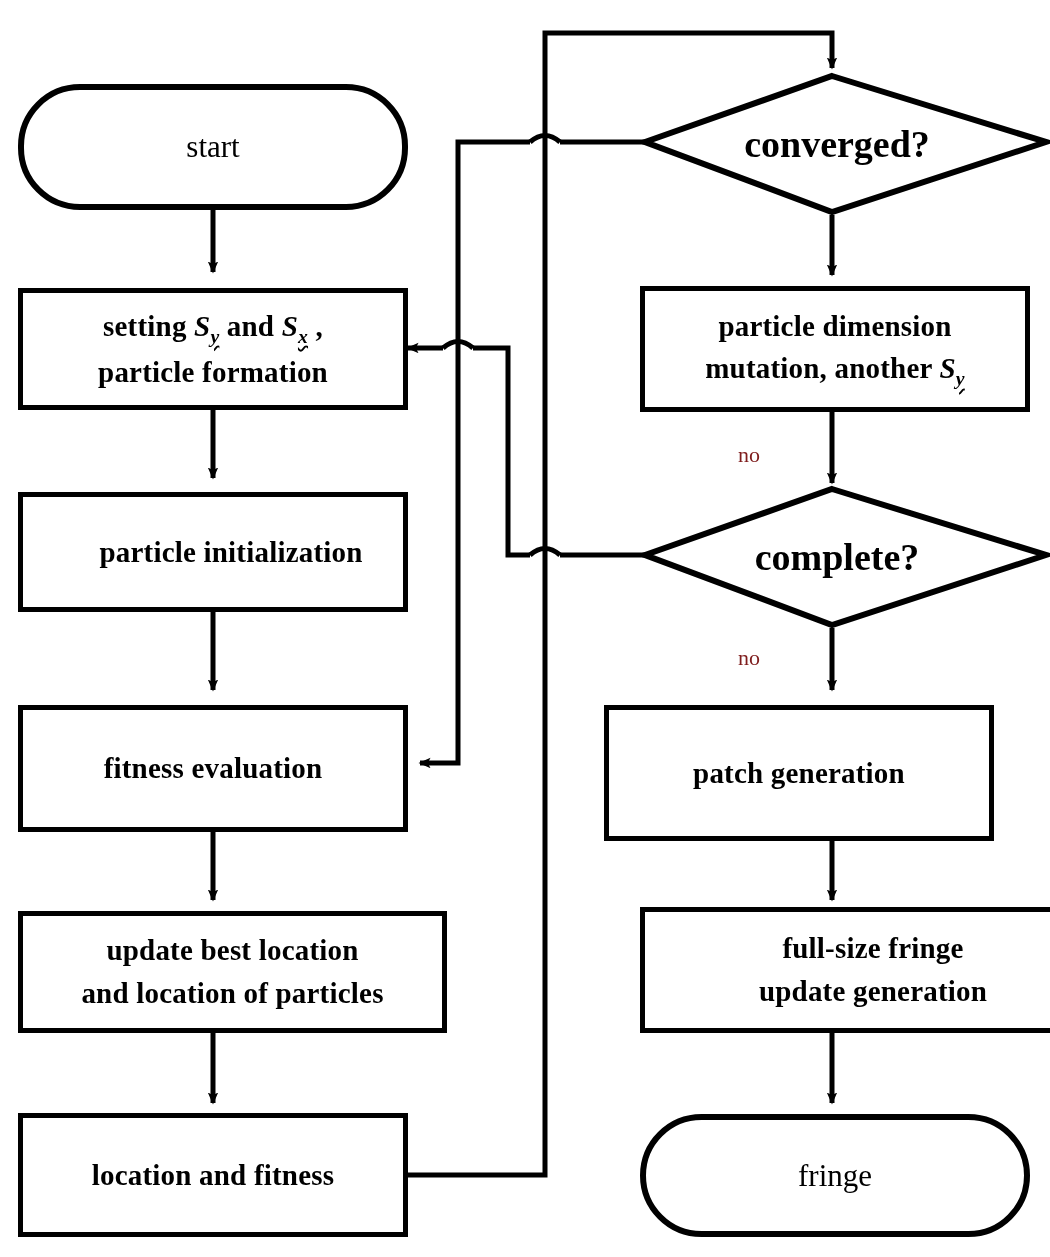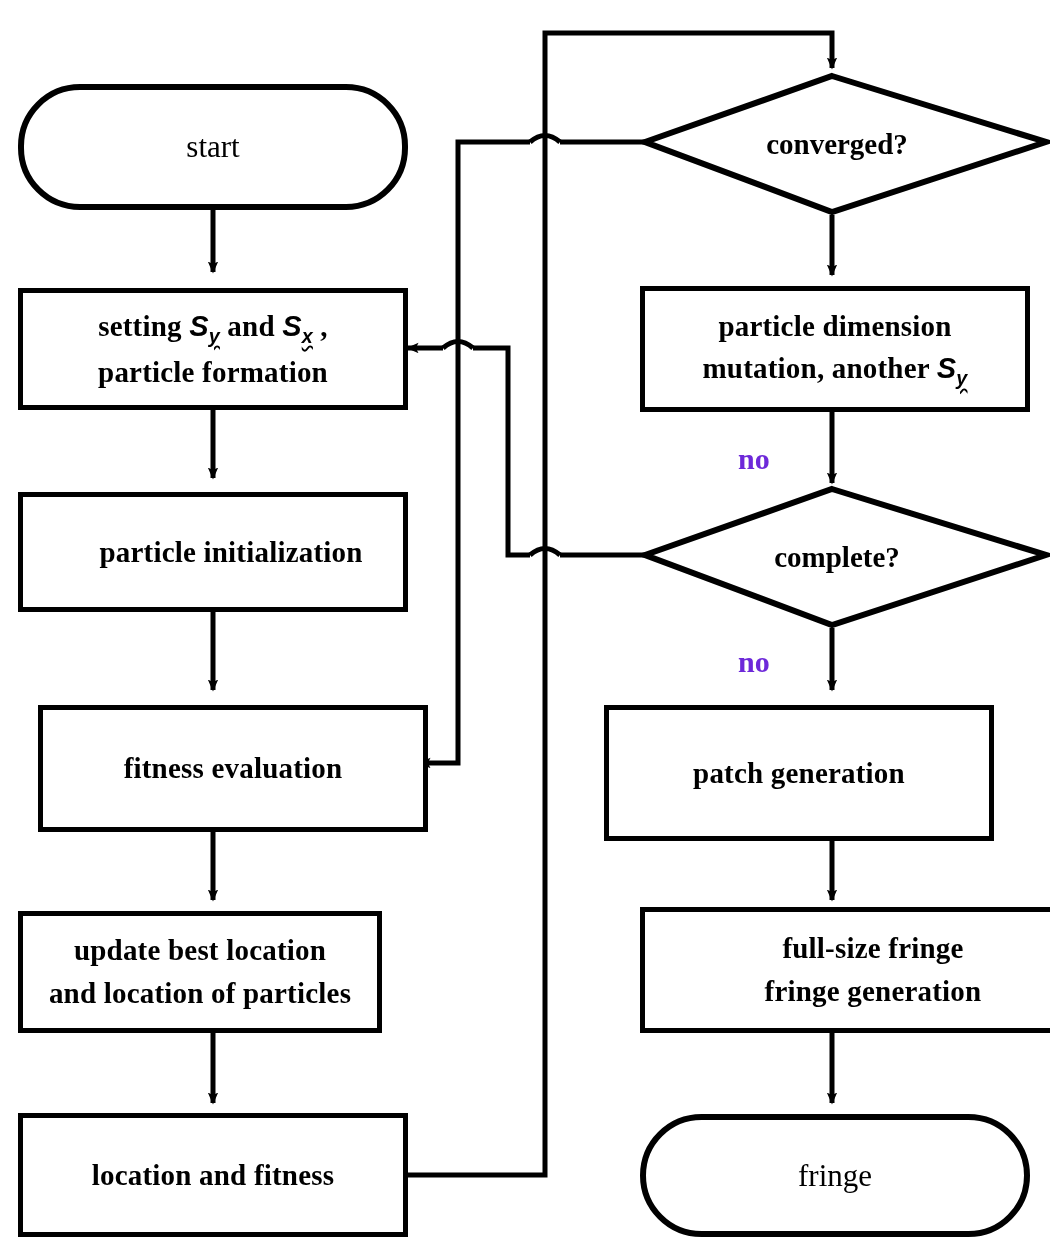--- a/index.html
+++ b/index.html
@@ -33,35 +33,35 @@
     border-radius:62px;
     font-size:31px;
     font-weight:400;
   }
   .diamondwrap{
     position:absolute;
     display:flex;align-items:center;justify-content:center;
   }
   .diamondwrap .dlabel{
     position:relative;z-index:3;
-    font-size:29px;font-weight:700;color:#000;
+    font-size:38px;font-weight:700;color:#000;
     pointer-events:none;
   }
   .diamondwrap svg{position:absolute;left:0;top:0;}
   .edgelabel{
     position:absolute;
-    font-size:30px;
-    font-weight:700;
-    color:#6d28d9;
+    font-size:22px;
+    font-weight:400;
+    color:#7f1d1d;
     background:transparent;
   }
   .txt{display:block;}
   .sub{
     font-style:italic;
-    font-family:Liberation Sans, sans-serif;
+    font-family:Liberation Serif, serif;
   }
   .sub sub{font-size:0.68em;font-style:italic;}
   .wavy{
     text-decoration:underline;
     text-decoration-style:wavy;
     text-decoration-thickness:1.5px;
     text-underline-offset:3px;
   }
 </style>
 </head>
@@ -122,25 +122,25 @@
     <div>
       <span class="txt"><span>setting </span><span class="sub"><i>S</i><sub class="wavy">y</sub></span><span> and </span><span class="sub"><i>S</i><sub class="wavy">x</sub></span><span> ,</span></span>
       <span class="txt">particle formation</span>
     </div>
   </div>
 
   <div class="node proc" style="left:18px;top:492px;width:390px;height:120px;padding-left:36px;">
     <span class="txt">particle initialization</span>
   </div>
 
-  <div class="node proc" style="left:18px;top:705px;width:390px;height:127px;margin-left:20px;">
+  <div class="node proc" style="left:18px;top:705px;width:390px;height:127px;">
     <span class="txt">fitness evaluation</span>
   </div>
 
-  <div class="node proc" style="left:18px;top:911px;width:364px;height:122px;align-items:center;">
+  <div class="node proc" style="left:18px;top:911px;width:429px;height:122px;align-items:center;">
     <div>
       <span class="txt">update best location</span>
       <span class="txt">and location of particles</span>
     </div>
   </div>
 
   <div class="node proc" style="left:18px;top:1113px;width:390px;height:124px;">
     <div>
       <span class="txt">location and fitness</span>
     </div>
@@ -167,21 +167,21 @@
     <span class="dlabel" style="transform:translate(-6px,0);">complete?</span>
   </div>
 
   <div class="node proc" style="left:604px;top:705px;width:390px;height:136px;">
     <span class="txt">patch generation</span>
   </div>
 
   <div class="node proc" style="left:640px;top:907px;width:466px;height:126px;">
     <div>
       <span class="txt">full-size fringe</span>
-      <span class="txt">fringe generation</span>
+      <span class="txt">update generation</span>
     </div>
   </div>
 
   <div class="node term" style="left:640px;top:1114px;width:390px;height:123px;">
     <span class="txt">fringe</span>
   </div>
 
   <div class="edgelabel" style="left:738px;top:442px;">no</div>
   <div class="edgelabel" style="left:738px;top:645px;">no</div>
 

